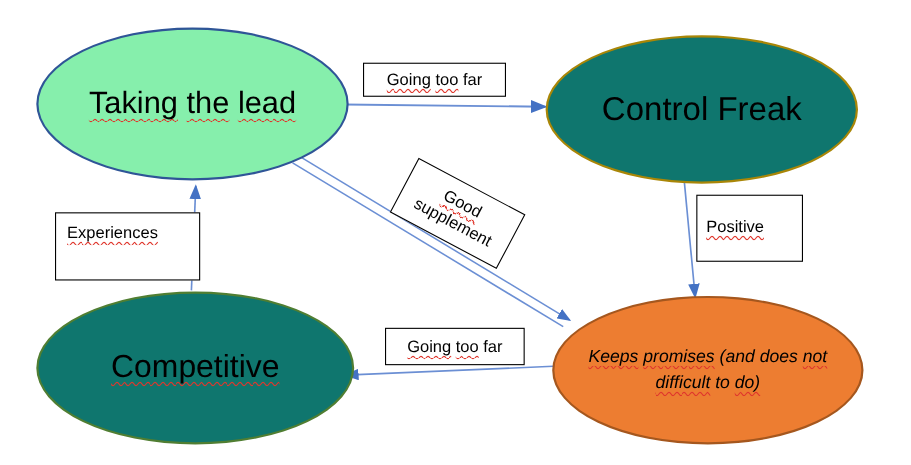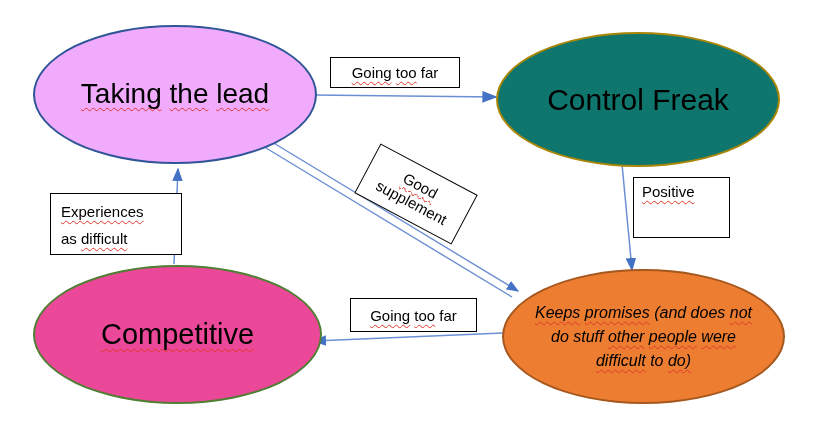--- a/index.html
+++ b/index.html
@@ -24,21 +24,21 @@
   .node-control .big-label{font-size:30px;}
   .node-competitive .big-label{font-size:29px;}
   .multi-label{width:262px;font-size:16px;line-height:24px;text-align:center;}
   .seg-line{white-space:pre-wrap;}
   .edge-label{
     position:absolute;background:#fff;border:1.5px solid #000;
     z-index:3;font-size:15px;box-sizing:border-box;
   }
   .lbl-gtf-top   {left:330px;top:57px; width:130px;height:31px;display:flex;align-items:center;justify-content:center;}
   .lbl-gtf-bottom{left:350px;top:298px;width:127px;height:34px;display:flex;align-items:center;justify-content:center;}
-  .lbl-pos-opp   {left:633px;top:177px;width:97px;height:61px;padding:1px 0 0 8px;line-height:26px;}
+  .lbl-pos-opp   {left:633px;top:177px;width:97px;height:61px;padding:16px 0 0 8px;line-height:26px;}
   .lbl-exp       {left:50px; top:193px;width:132px;height:62px;padding:4px 0 0 10px;line-height:27px;}
   .lbl-good{
     left:361px;top:166px;width:110px;height:56px;
     transform:rotate(28deg);
     display:flex;flex-direction:column;align-items:center;justify-content:center;
     line-height:19px;text-align:center;
   }
   .sq{
     text-decoration-line:underline;
     text-decoration-style:wavy;
@@ -61,55 +61,53 @@
       </marker>
     </defs>
     <line x1="313" y1="95" x2="496" y2="97" stroke-width="1.7" marker-end="url(#head)" style="stroke: rgb(107, 143, 212);"></line>
     <line x1="266" y1="148" x2="512" y2="297" stroke-width="1.4" style="stroke: rgb(107, 143, 212);"></line>
     <line x1="272" y1="142" x2="518" y2="291" stroke-width="1.4" marker-end="url(#head)" style="stroke: rgb(107, 143, 212);"></line>
     <line x1="622" y1="164" x2="632" y2="270" stroke-width="1.5" marker-end="url(#head)" style="stroke: rgb(107, 143, 212);"></line>
     <line x1="503" y1="333" x2="314" y2="341" stroke-width="1.5" marker-end="url(#head)" style="stroke: rgb(107, 143, 212);"></line>
     <line x1="174" y1="264" x2="178" y2="169" stroke-width="1.5" marker-end="url(#head)" style="stroke: rgb(107, 143, 212);"></line>
   </svg>
 
-  <div class="node node-taking" style="background-color: #f0abfc; border-color: rgb(47, 85, 151);">
+  <div class="node node-taking" style="background-color: #86efac; border-color: rgb(47, 85, 151);">
     <span class="big-label"><span class="sq" style="text-decoration-color: rgb(224, 54, 44);">Taking</span><span> </span><span class="sq" style="text-decoration-color: rgb(224, 54, 44);">the</span><span> </span><span class="sq" style="text-decoration-color: rgb(224, 54, 44);">lead</span></span>
   </div>
 
   <div class="node node-control" style="background-color: #0f766e; border-color: rgb(169, 134, 7);">
     <span class="big-label"><span>Control Freak</span></span>
   </div>
 
-  <div class="node node-competitive" style="background-color: #ec4899; border-color: rgb(80, 126, 50); text-align: center;">
+  <div class="node node-competitive" style="background-color: #0f766e; border-color: rgb(80, 126, 50); text-align: center;">
     <span class="big-label"><span class="sq" style="text-decoration-color: rgb(224, 54, 44);">Competitive</span></span>
   </div>
 
   <div class="node node-keeps" style="background-color: rgb(237, 125, 49); border-color: rgb(165, 87, 30); font-style: italic;">
     <div class="multi-label">
       <div class="seg-line"><span class="sq" style="text-decoration-color: rgb(224, 54, 44);">Keeps</span><span> </span><span class="sq" style="text-decoration-color: rgb(224, 54, 44);">promises</span><span> (and does </span><span class="sq" style="text-decoration-color: rgb(224, 54, 44);">not</span></div>
-      <div class="seg-line"><span>do stuff </span><span class="sq" style="text-decoration-color: rgb(224, 54, 44);">other</span><span> </span><span class="sq" style="text-decoration-color: rgb(224, 54, 44);">people</span><span> </span><span class="sq" style="text-decoration-color: rgb(224, 54, 44);">were</span></div>
       <div class="seg-line"><span class="sq" style="text-decoration-color: rgb(224, 54, 44);">difficult</span><span> to </span><span class="sq" style="text-decoration-color: rgb(224, 54, 44);">do)</span></div>
     </div>
   </div>
 
   <div class="edge-label lbl-gtf-top">
     <span class="seg-line"><span class="sq" style="text-decoration-color: rgb(224, 54, 44);">Going</span><span> </span><span class="sq" style="text-decoration-color: rgb(224, 54, 44);">too</span><span> far</span></span>
   </div>
 
   <div class="edge-label lbl-good">
     <div class="seg-line"><span class="sq" style="text-decoration-color: rgb(224, 54, 44);">Good</span></div>
     <div class="seg-line"><span>supplement</span></div>
   </div>
 
   <div class="edge-label lbl-pos-opp">
     <div class="seg-line"><span class="sq" style="text-decoration-color: rgb(224, 54, 44);">Positive</span></div>
   </div>
 
   <div class="edge-label lbl-exp">
     <div class="seg-line"><span class="sq" style="text-decoration-color: rgb(224, 54, 44);">Experiences</span></div>
-    <div class="seg-line"><span>as </span><span class="sq" style="text-decoration-color: rgb(224, 54, 44);">difficult</span></div>
   </div>
 
   <div class="edge-label lbl-gtf-bottom">
     <span class="seg-line"><span class="sq" style="text-decoration-color: rgb(224, 54, 44);">Going</span><span> </span><span class="sq" style="text-decoration-color: rgb(224, 54, 44);">too</span><span> far</span></span>
   </div>
 
 </div>
 
 </body></html>

